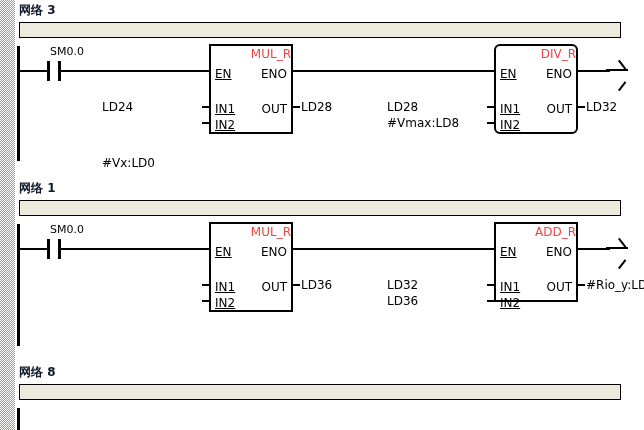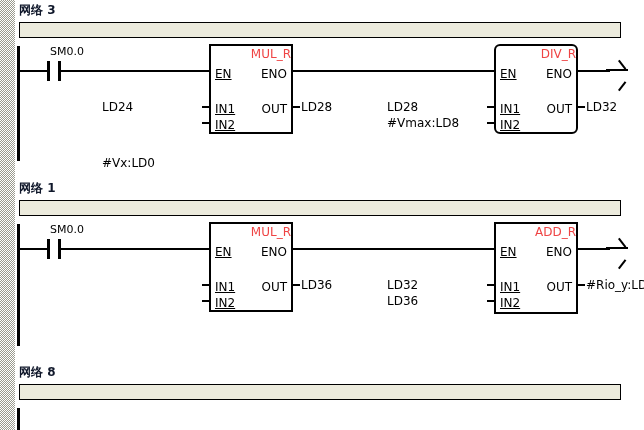--- a/index.html
+++ b/index.html
@@ -170,21 +170,21 @@
       <div class="pin right" style="top:56px;">OUT</div>
     </div>
 
     <div class="stub" style="left:202px;top:106px;"></div>
     <div class="stub" style="left:202px;top:122px;"></div>
     <div class="stub" style="left:293px;top:106px;"></div>
     <div class="operand out" style="left:301px;top:100px;width:90px;">LD36</div>
 
     <div class="wire" style="left:293px;top:70px;width:202px;"></div>
 
-    <div class="fbox" style="left:494px;top:44px;width:84px;height:92px;">
+    <div class="fbox" style="left:494px;top:44px;width:84px;height:80px;">
       <div class="title">ADD_R</div>
       <div class="pin left" style="top:21px;">EN</div>
       <div class="pin right" style="top:21px;">ENO</div>
       <div class="pin left" style="top:56px;">IN1</div>
       <div class="pin left" style="top:72px;">IN2</div>
       <div class="pin right" style="top:56px;">OUT</div>
     </div>
 
     <div class="stub" style="left:487px;top:106px;"></div>
     <div class="stub" style="left:487px;top:122px;"></div>

